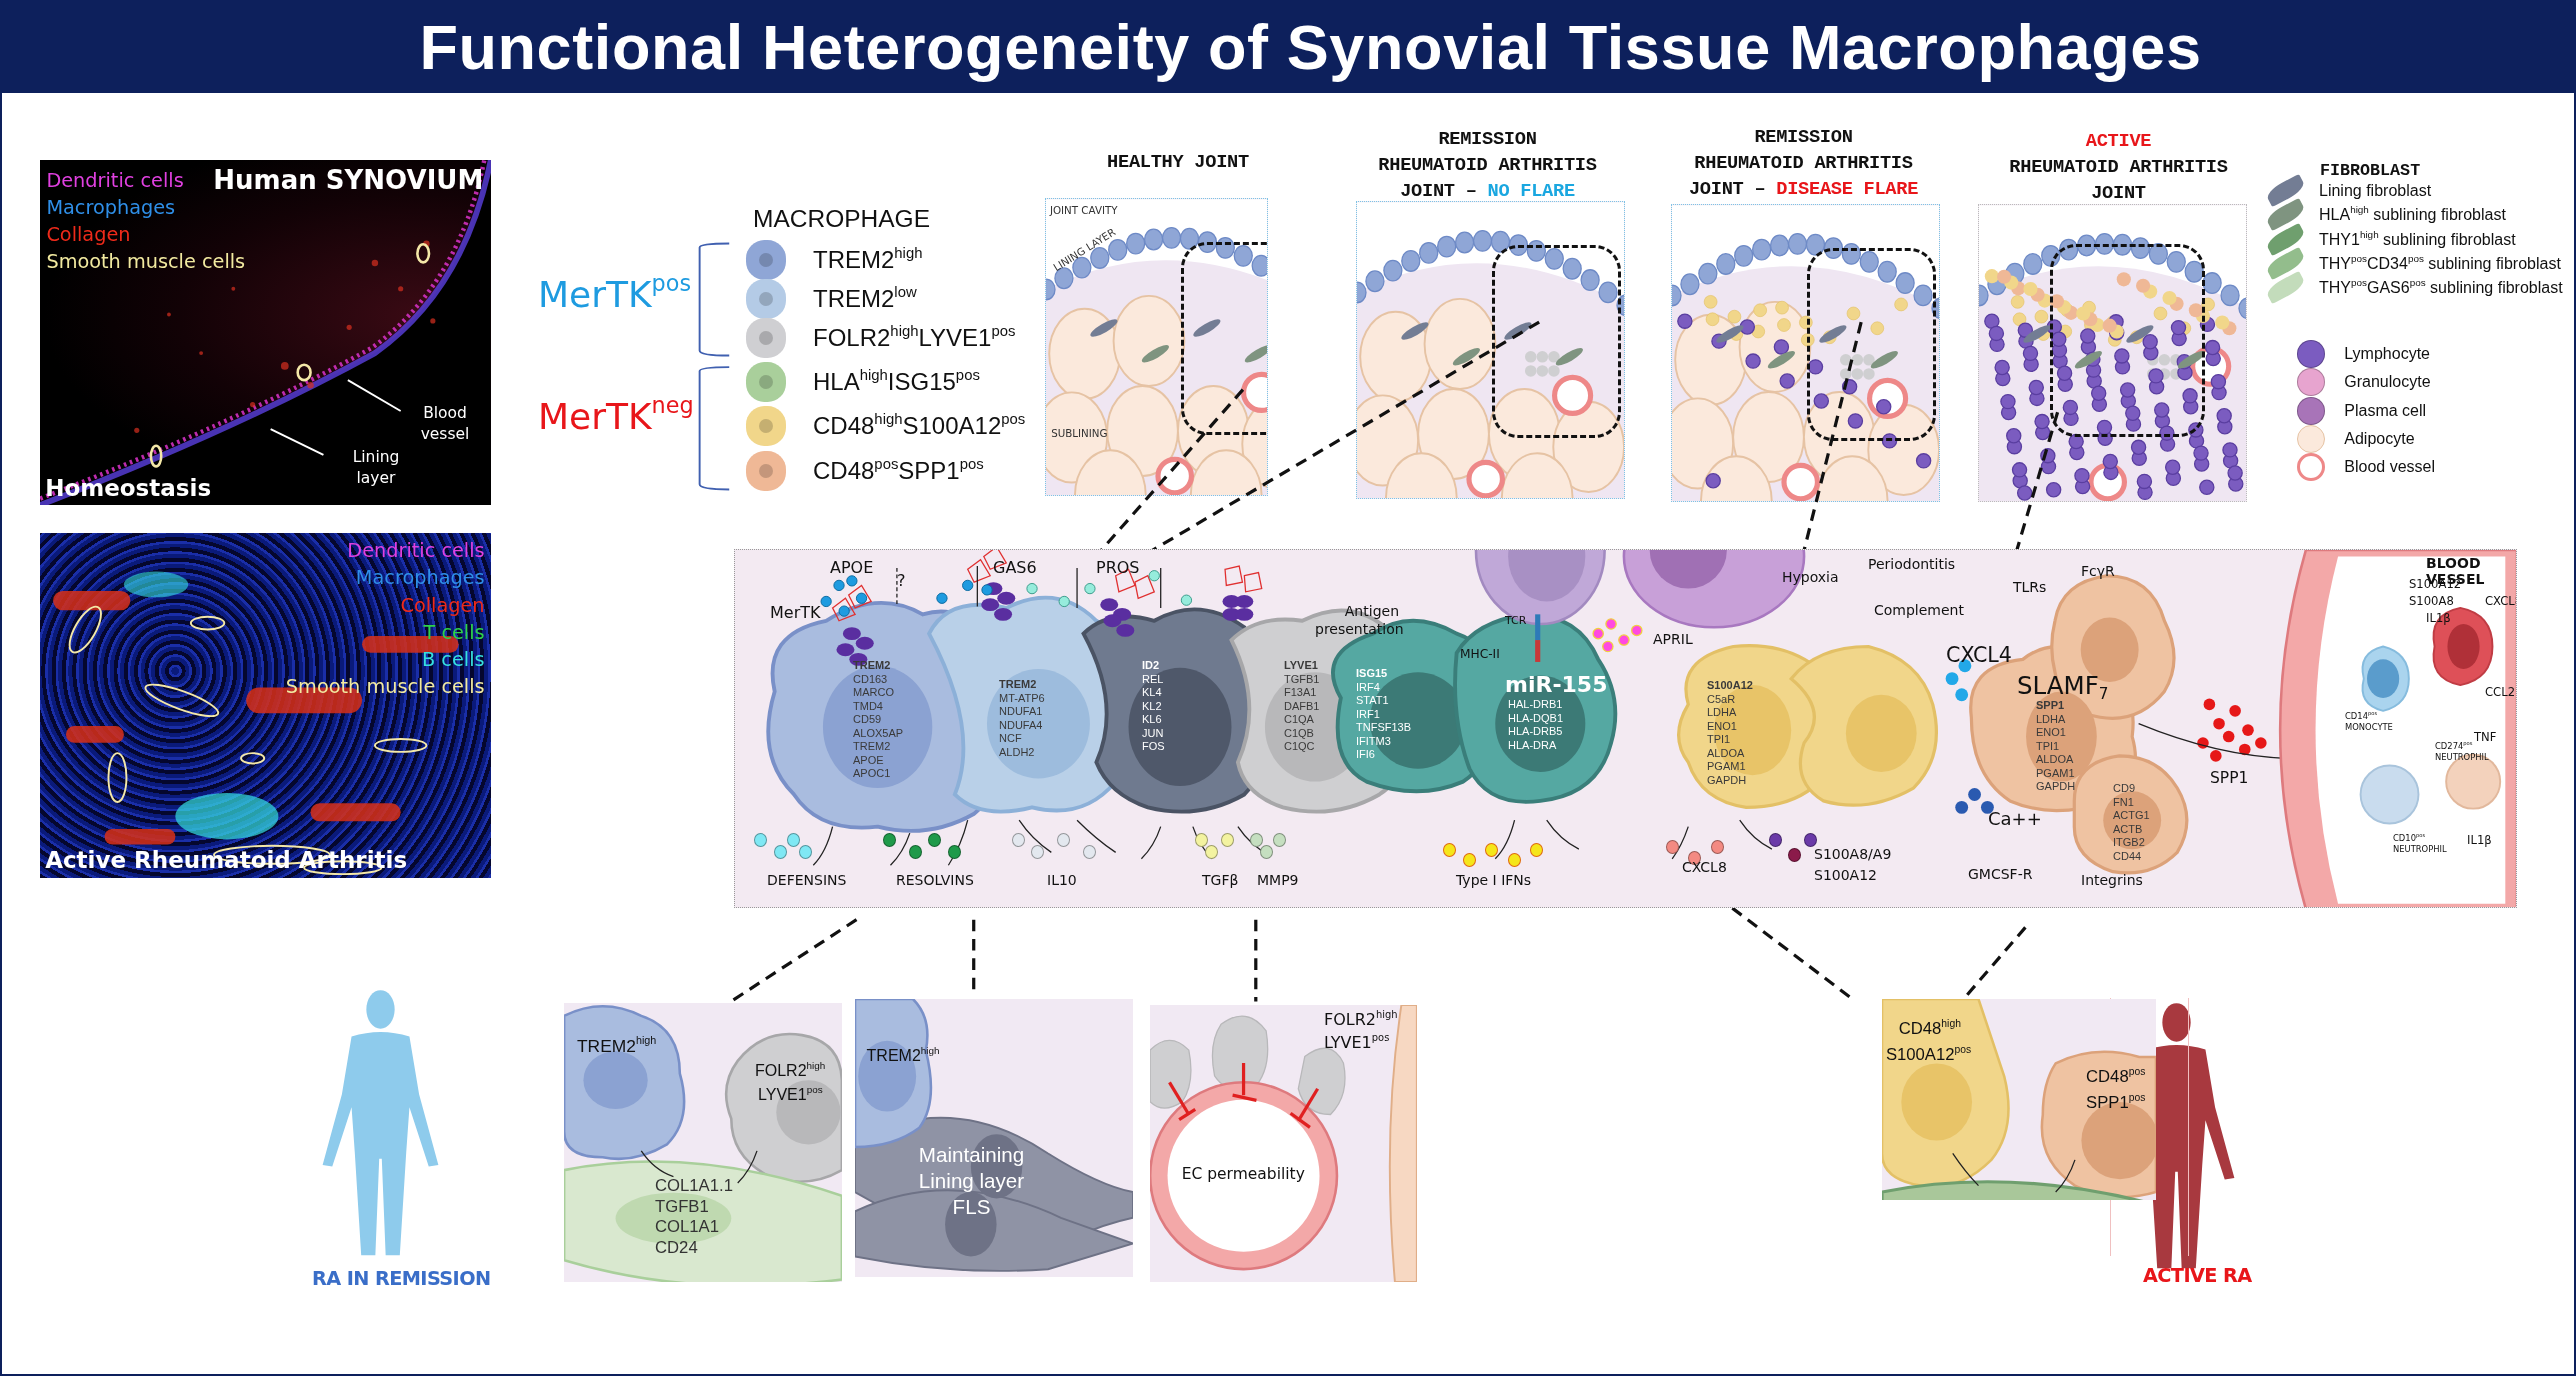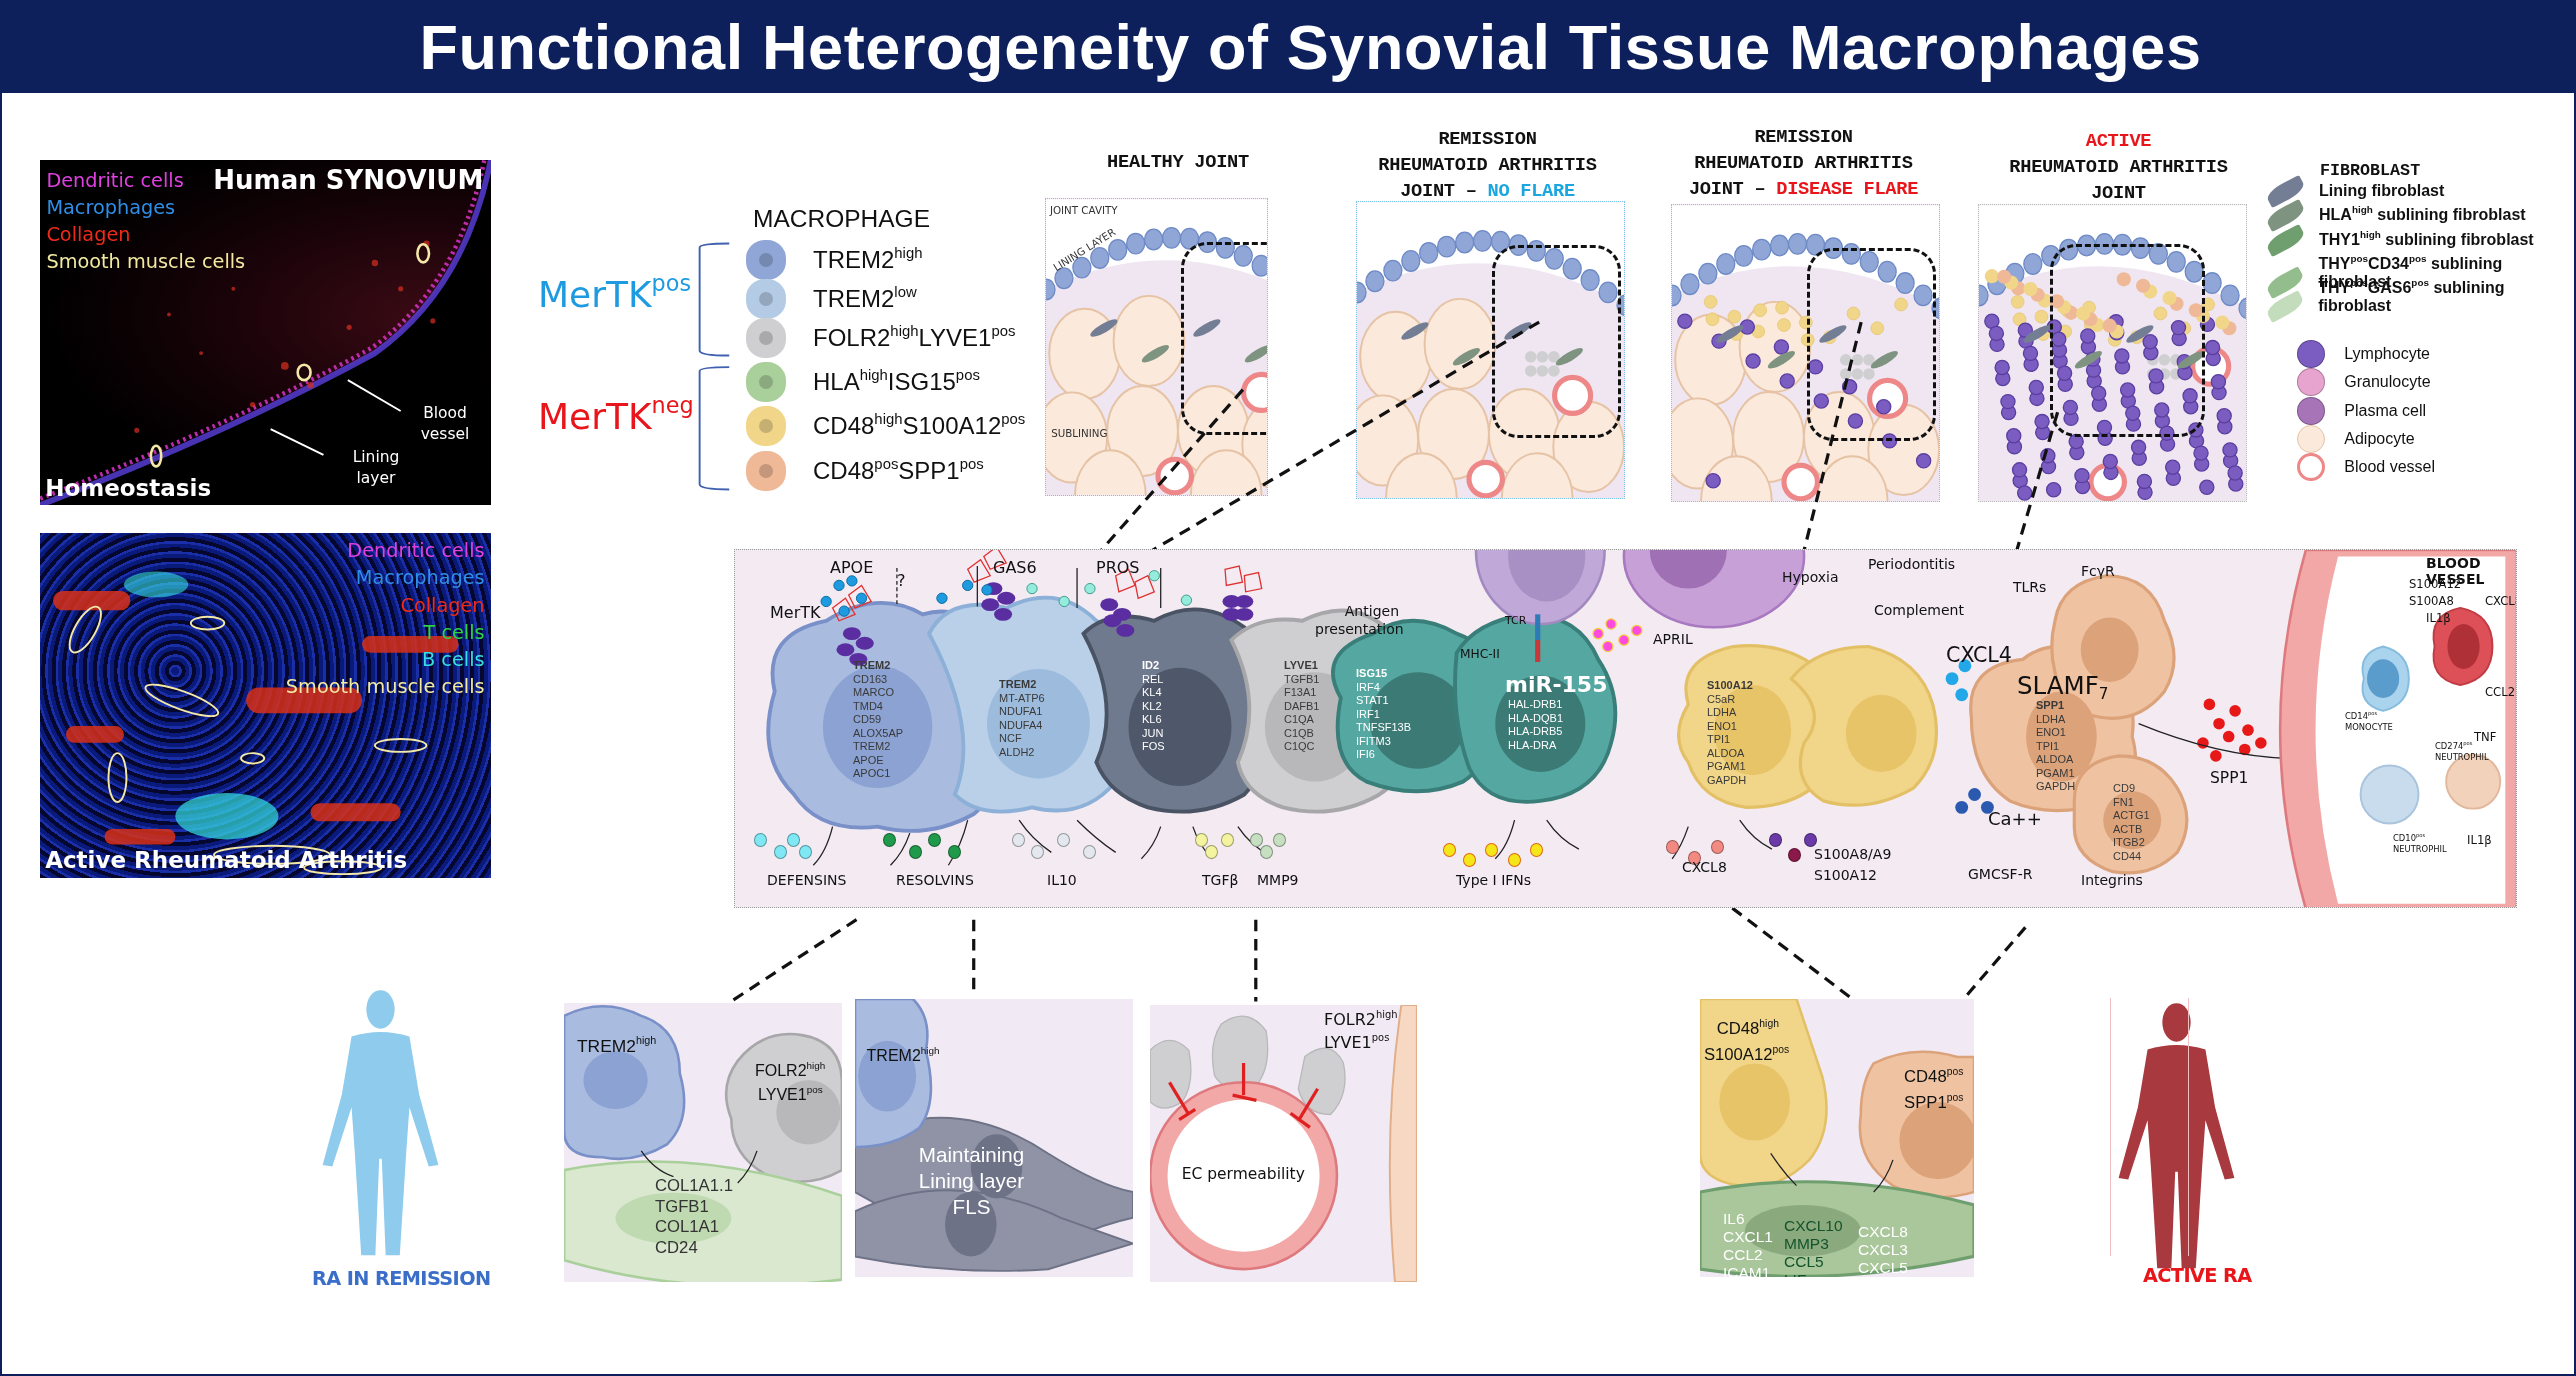--- a/index.html
+++ b/index.html
@@ -16,21 +16,21 @@
   .legend-row { position: absolute; display: flex; align-items: center; }
   .cell-ico { width: 40px; height: 40px; border-radius: 46%; position: relative; margin-right: 27px; }
   .cell-ico::after { content: ""; position: absolute; left: 13px; top: 13px; width: 14px; height: 14px; border-radius: 50%; background: rgba(0,0,0,0.18); }
   sup { font-size: 0.62em; vertical-align: 0.7em; line-height: 0; }
   sub { font-size: 0.62em; vertical-align: -0.35em; line-height: 0; }
   .jtitle { text-align: center; font-weight: bold; font-size: 18.7px; line-height: 26px; font-family: Liberation Mono, monospace; letter-spacing: -0.3px; }
   .joint { border: 1.3px dotted #7cc4e6; background: #f3ecf4; overflow: hidden; }
   .joint.grey { border-color: #bbb; }
   .small-cap { font-size: 10.3px; font-family: "DejaVu Sans", sans-serif; color: #333; }
   .dashbox { border: 3.9px dashed #111; border-radius: 26px; }
-  .fib-row { position: absolute; display: flex; align-items: flex-end; font-size: 16px; font-weight: bold; }
+  .fib-row { position: absolute; display: flex; align-items: flex-start; font-size: 16px; }
   .fib-ico { width: 39px; height: 16.7px; border-radius: 50% 10% 50% 10%; transform: rotate(-28deg); margin-right: 14px; }
   .other-row { position: absolute; display: flex; align-items: center; font-size: 16px; }
   .o-ico { width: 28px; height: 28px; border-radius: 50%; margin-right: 19.3px; position: relative; }
   .mech { left: 734px; top: 549px; width: 1783px; height: 359px; background: #f3eaf2; border: 1.9px dotted #999; overflow: hidden; }
   .genes { position: absolute; font-size: 11px; line-height: 13.5px; }
   .genes .b { font-weight: bold; }
   .mlabel { position: absolute; font-size: 16px; font-family: "DejaVu Sans", sans-serif; }
   .dot { position: absolute; width: 13px; height: 14px; border-radius: 50%; border: 1.3px solid rgba(0,0,0,0.35); }
   .bpanel { background: #f1e9f3; overflow: hidden; }
   .bglbl { position: absolute; font-size: 17.4px; line-height: 22px; }
@@ -910,21 +910,21 @@
         <line x1="260" y1="130" x2="230" y2="180"></line>
         <line x1="218" y1="168" x2="248" y2="190"></line>
       </g>
     <path d="M390 0 Q 360 200 380 430 L 414 430 L 414 0 Z" fill="#f7d8c2" stroke="#e0ae88" stroke-width="3"></path>
   </svg>
   <div class="bglbl" style="left:174px;top:3.9px;font-family:'DejaVu Sans',sans-serif;font-size:16px"><span>FOLR2</span><sup>high</sup></div>
   <div class="bglbl" style="left:174px;top:27px;font-family:'DejaVu Sans',sans-serif;font-size:16px"><span>LYVE1</span><sup>pos</sup></div>
   <div class="bglbl" style="left:19.3px;top:158px;width:148px;text-align:center;font-family:'DejaVu Sans',sans-serif;font-size:15.5px">EC permeability</div>
 </div>
 
-<div class="abs bpanel" style="left:1700px;top:999px;width:274px;height:278px">
+<div class="abs bpanel" style="left:1882px;top:999px;width:274px;height:201px">
   <svg class="abs" width="274" height="278" viewBox="0 0 426 432">
     <path d="M0 0 L 150 0 Q 170 60 190 120 Q 210 200 170 250 Q 120 300 60 290 Q 0 280 0 240 Z" fill="#f1d68a" stroke="#e3c066" stroke-width="4"></path>
     <ellipse cx="85" cy="160" rx="55" ry="60" fill="#e8c468"></ellipse>
     <path d="M270 100 Q 330 70 400 90 L 426 90 L 426 300 Q 360 320 300 290 Q 240 250 250 180 Q 250 130 270 100 Z" fill="#efc3a2" stroke="#dca27a" stroke-width="4"></path>
     <ellipse cx="370" cy="220" rx="60" ry="60" fill="#dca27a"></ellipse>
     <path d="M0 300 Q 200 260 426 320 L 426 400 Q 200 450 0 420 Z" fill="#a9c79a" stroke="#6f9f6e" stroke-width="5"></path>
     <ellipse cx="160" cy="360" rx="90" ry="40" fill="#8aa97c"></ellipse>
     <path d="M110 240 Q 130 270 150 290" stroke="#222" stroke-width="2" fill="none"></path>
       <path d="M300 250 Q 290 280 270 300" stroke="#222" stroke-width="2" fill="none"></path>
   </svg>

